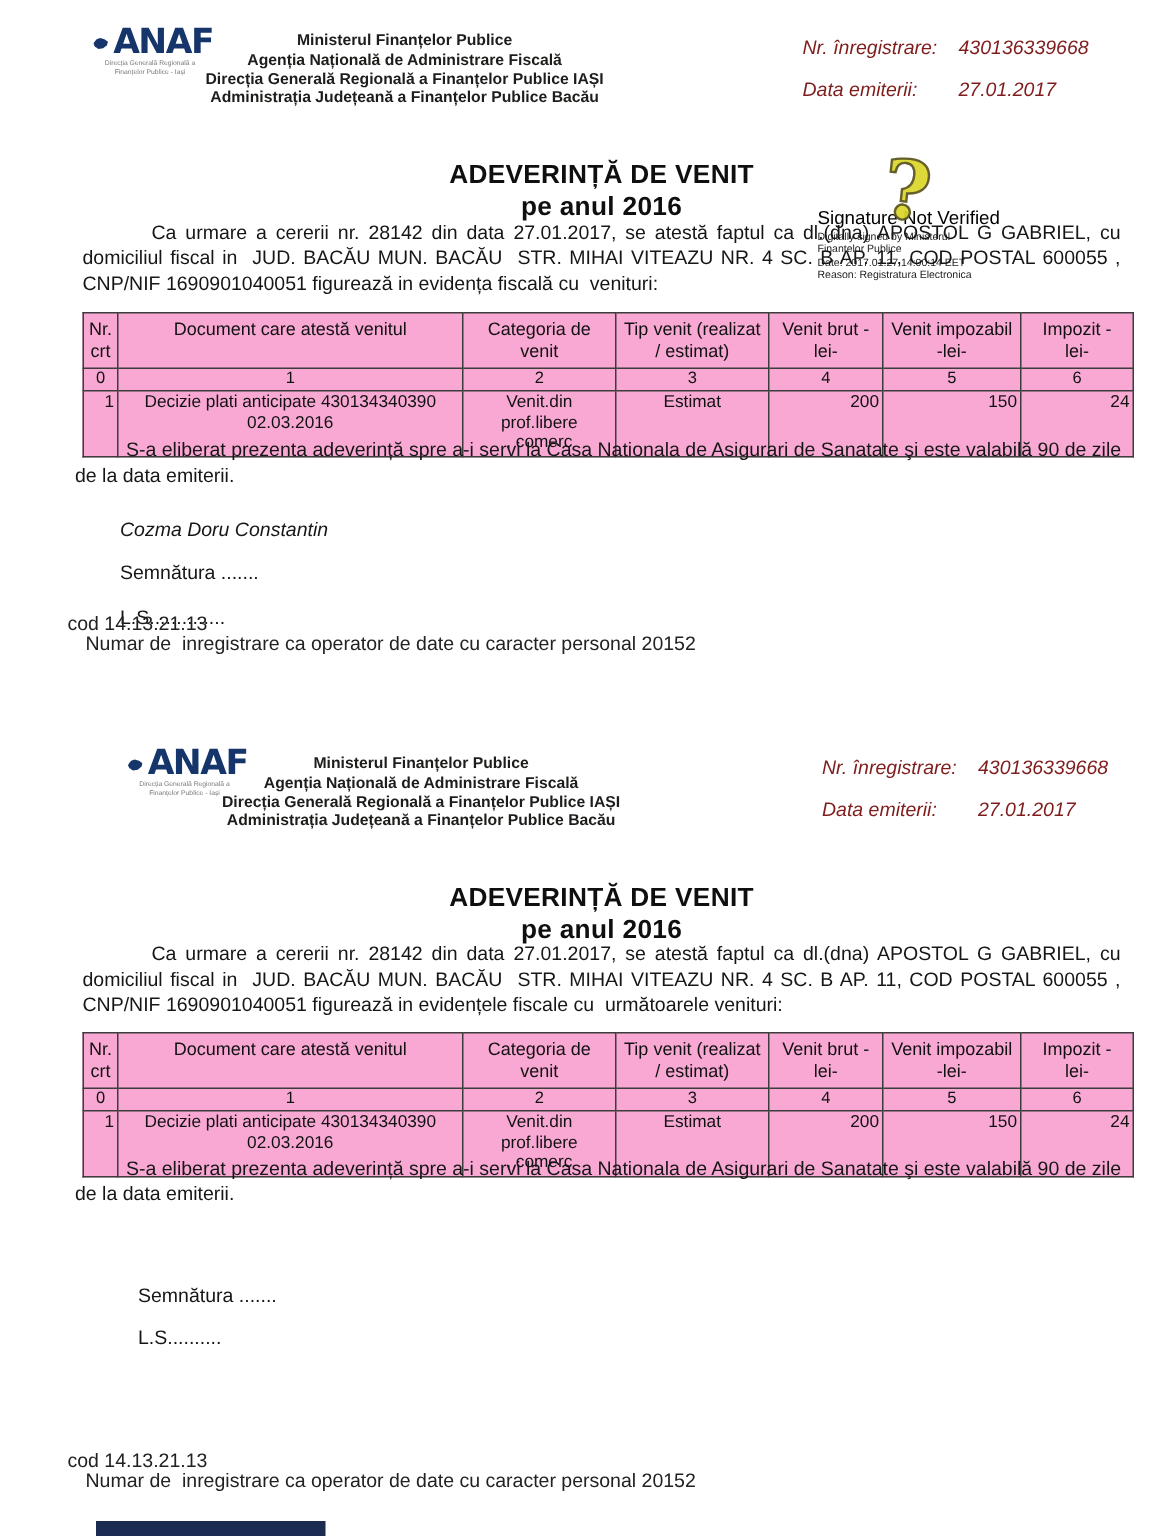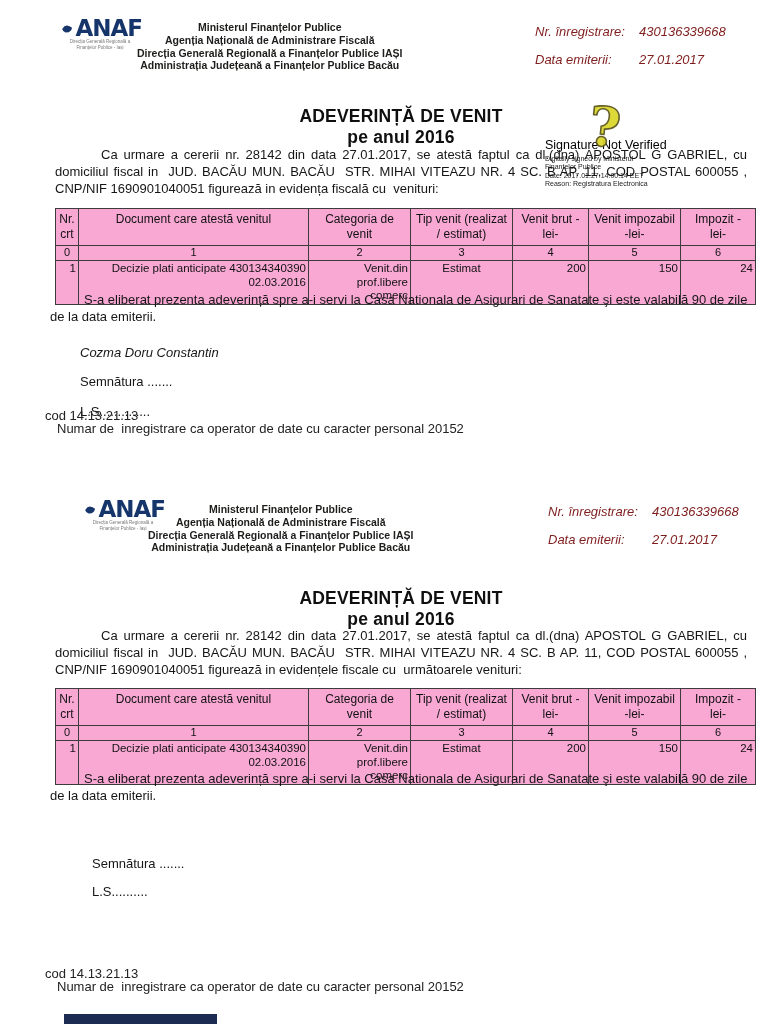--- a/index.html
+++ b/index.html
@@ -33,21 +33,21 @@
   .doc-title { text-align:center; font-weight:bold; font-size:17.5px; line-height:21px; color:#0f0f0f; letter-spacing:.2px; }
   .body-par { font-size:13px; line-height:16.8px; text-align:justify; text-indent:46px; white-space:pre-wrap; color:#161616; }
   .closing { font-size:13px; line-height:17px; text-indent:34px; white-space:pre-wrap; color:#161616; }
 
   
   table.vt { border-collapse:collapse; table-layout:fixed; width:700px; background:#f9a8d4; }
   .vt th, .vt td { border:1px solid #3c3c3c; white-space:pre-line; overflow:hidden; vertical-align:top; }
   .vt th { font-weight:normal; font-size:12px; line-height:14.5px; text-align:center; padding:3px 1px 4px; color:#111; }
   .vt .idx td { font-size:11px; line-height:13px; text-align:center; padding:0 0 1px; color:#111; }
   .vt .dat td { font-size:11.5px; line-height:13.5px; padding:1px 2px; color:#111; }
-  .vt .dat td.al { text-align:right; }
+  .vt .dat td.al { text-align:center; }
   .vt .dat td.ac { text-align:center; }
   .vt .dat td.ar { text-align:right; }
 
   .plain13 { font-size:13px; color:#161616; }
   .foot { font-size:13px; color:#222; white-space:pre-wrap; }
 
   .bottom-bar { position:absolute; left:64px; top:1014px; width:153px; height:10px; background:#1b2b52; }
 </style>
 </head>
 <body>

